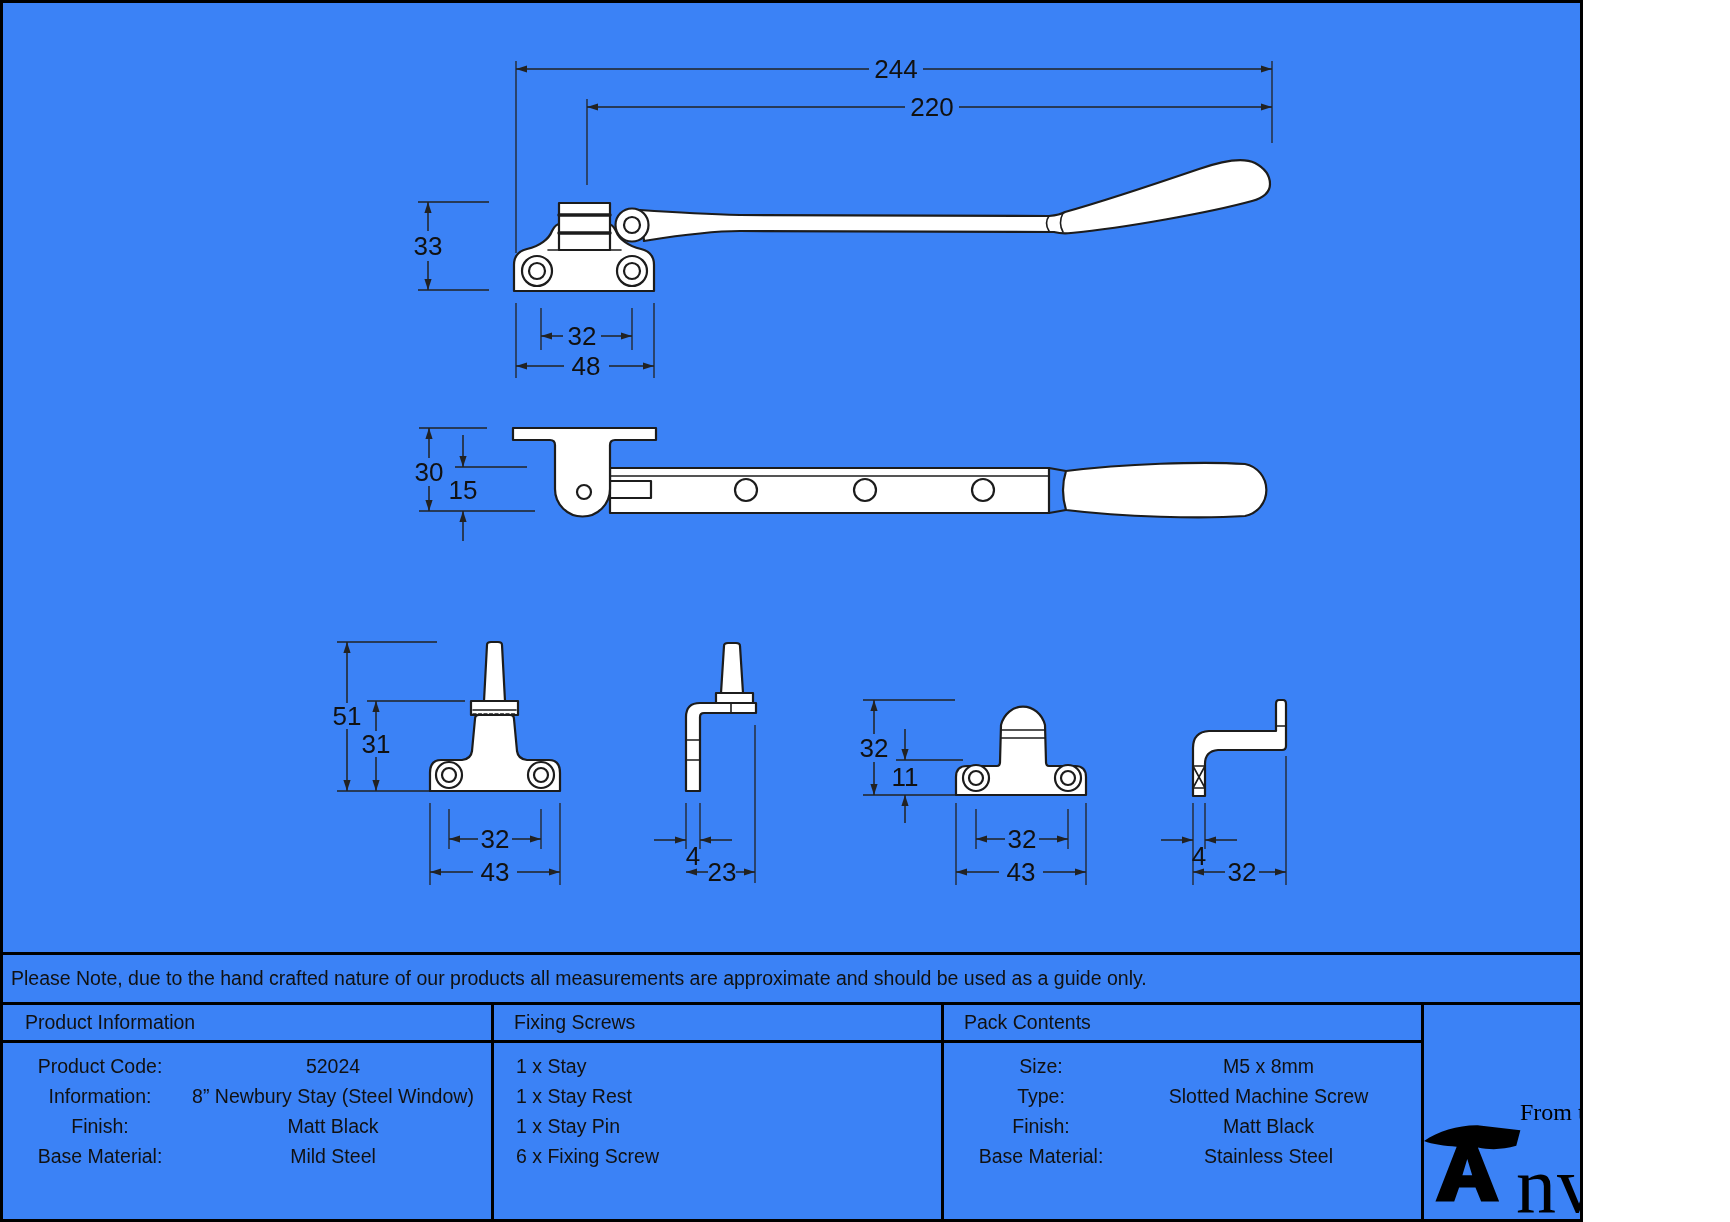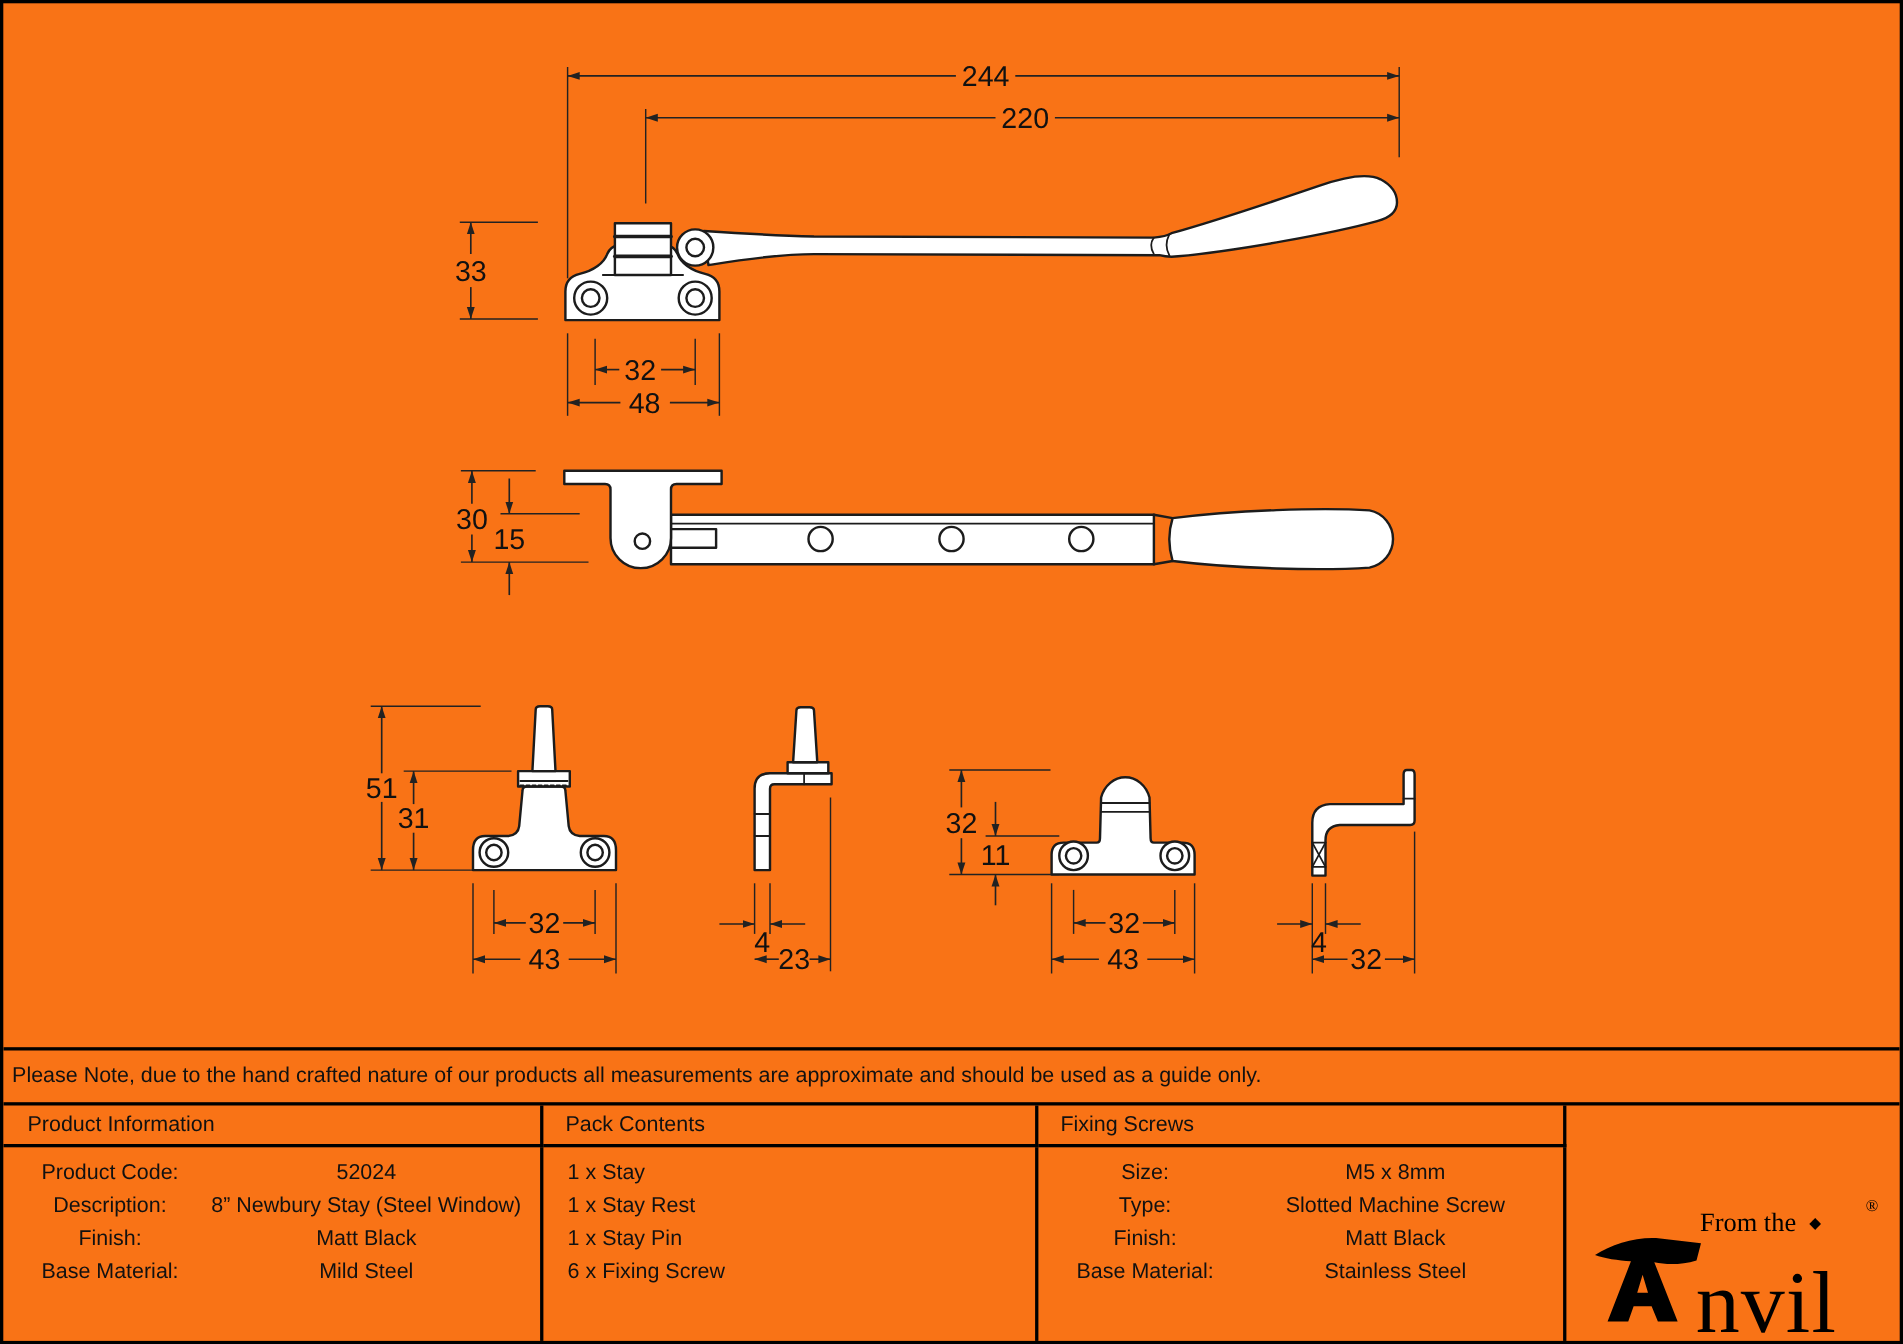--- a/index.html
+++ b/index.html
@@ -1,17 +1,17 @@
 <!DOCTYPE html>
 <html><head>
 <meta charset="utf-8">
 <style>
   html,body{margin:0;padding:0;background:#fff;}
   .page{
-    width:1730px;height:1222px;position:relative;background:#f97316;
+    width:1583px;height:1222px;position:relative;background:#3b82f6;
     border:3px solid #000;box-sizing:border-box;
     font-family:"Liberation Sans",sans-serif;color:#111;overflow:hidden;
   }
   svg.drawing{position:absolute;top:0;left:0;}
   .geo{fill:#fff;stroke:#1c1c1c;stroke-width:2.2;stroke-linejoin:round;}
   .geoline{fill:none;stroke:#1c1c1c;stroke-width:2.2;stroke-linecap:round;}
   .thin{stroke-width:1.6;}
   .thick{stroke-width:3.4;}
   .dim{fill:none;stroke:#222;stroke-width:1.5;}
   .ext{fill:none;stroke:#222;stroke-width:1.3;}
@@ -227,44 +227,44 @@
   <div class="bottom">
     <div class="note">
       <span>Please Note, due to the hand crafted nature of our products all measurements are approximate and should be used as a guide only.</span>
     </div>
     <div class="grid">
 
       <div class="hcell first">
         <span>Product Information</span>
       </div>
       <div class="hcell">
+        <span>Fixing Screws</span>
+      </div>
+      <div class="hcell">
         <span>Pack Contents</span>
-      </div>
-      <div class="hcell">
-        <span>Fixing Screws</span>
       </div>
 
       <div class="logo-cell">
         <div class="logo">
           <svg class="anvil-a" viewBox="0 0 120 98">
             <path d="M0,22 C18,10 44,2 68,3 L118,9 L113,28 C96,33 80,33 66,30 L92,96 L70,96 L63,79 L43,79 L37,96 L14,96 L40,29 C26,28 10,26 0,22 Z M47,64 L59,64 L53,44 Z" fill="#000" fill-rule="evenodd"></path>
           </svg>
           <span class="from-the"><span>From the</span><span class="diamond">◆</span></span>
           <span class="brand-rest">nvil</span>
           <span class="reg">®</span>
         </div>
       </div>
 
       <div class="ccell">
         <div class="kv">
           <span>Product Code:</span>
           <span>52024</span>
         </div>
         <div class="kv">
-          <span>Description:</span>
+          <span>Information:</span>
           <span>8” Newbury Stay (Steel Window)</span>
         </div>
         <div class="kv">
           <span>Finish:</span>
           <span>Matt Black</span>
         </div>
         <div class="kv">
           <span>Base Material:</span>
           <span>Mild Steel</span>
         </div>

